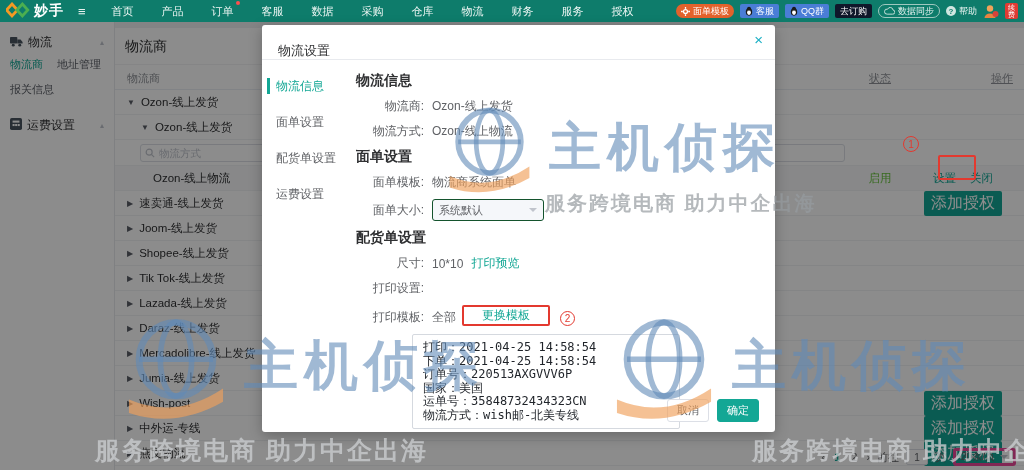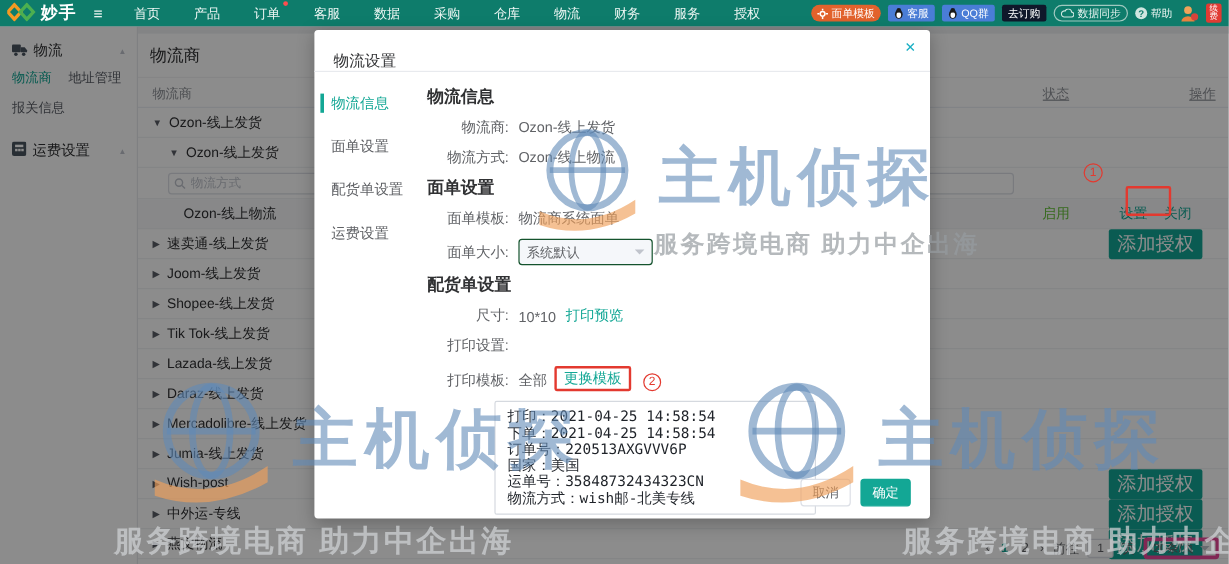--- a/index.html
+++ b/index.html
@@ -77,21 +77,21 @@
   .mnav-item { position:relative; height:36px; display:flex; align-items:center; padding-left:14px; font-size:12px; color:#606266; cursor:pointer; }
   .mnav-item.active { color:#13A795; }
   .mnav-item.active::before { content:""; position:absolute; left:5px; top:10px; width:3px; height:16px; background:#13A795; }
   .modal-content { flex:1; padding:4px 14px 0 12px; overflow:hidden; }
   .msec-h { font-size:14px; font-weight:bold; color:#303133; margin:8px 0 4px; }
   .mfield { display:flex; align-items:center; margin:8px 0; font-size:12px; color:#606266; }
   .mfield .lbl { width:68px; text-align:right; margin-right:8px; flex:none; }
   .msel { width:112px; height:22px; border:1px solid #14532d; border-radius:3px; display:flex; align-items:center; justify-content:space-between; padding:0 6px; font-size:11px; color:#606266; cursor:pointer; }
   .msel.gray { background:#f5f7fa; }
   .mlink { color:#13A795; cursor:pointer; margin-left:8px; }
-  .red-box { display:inline-block; border:2px solid #E3392F; border-radius:2px; padding:0 6px; margin-left:6px; }
+  .red-box { display:inline-block; border:2px solid #E3392F; border-radius:2px; padding:0 18px; margin-left:6px; }
   .red-box .mlink { margin-left:0; }
   .circ-num { display:inline-flex; align-items:center; justify-content:center; width:15px; height:15px; border:1.5px solid #E3392F; border-radius:50%; color:#E3392F; font-size:10px; flex:none; }
   .preview-box { margin:6px 0 0 56px; width:268px; border:1px solid #d5d9df; border-radius:2px; padding:6px 10px; font-size:12px; line-height:13.5px; color:#1f2329; font-family:"DejaVu Sans Mono","Liberation Mono",monospace; }
   .modal-footer { position:absolute; right:16px; bottom:10px; display:flex; gap:8px; }
   .btn { font-size:11px; padding:3px 9px; border-radius:3px; cursor:pointer; border:1px solid #dcdfe6; background:#fff; color:#606266; }
   .btn.primary { background:#13A795; border-color:#13A795; color:#fff; }
 
   
   .anno { position:absolute; z-index:48; }
   .anno-rect { border:2px solid #E3392F; border-radius:2px; }

